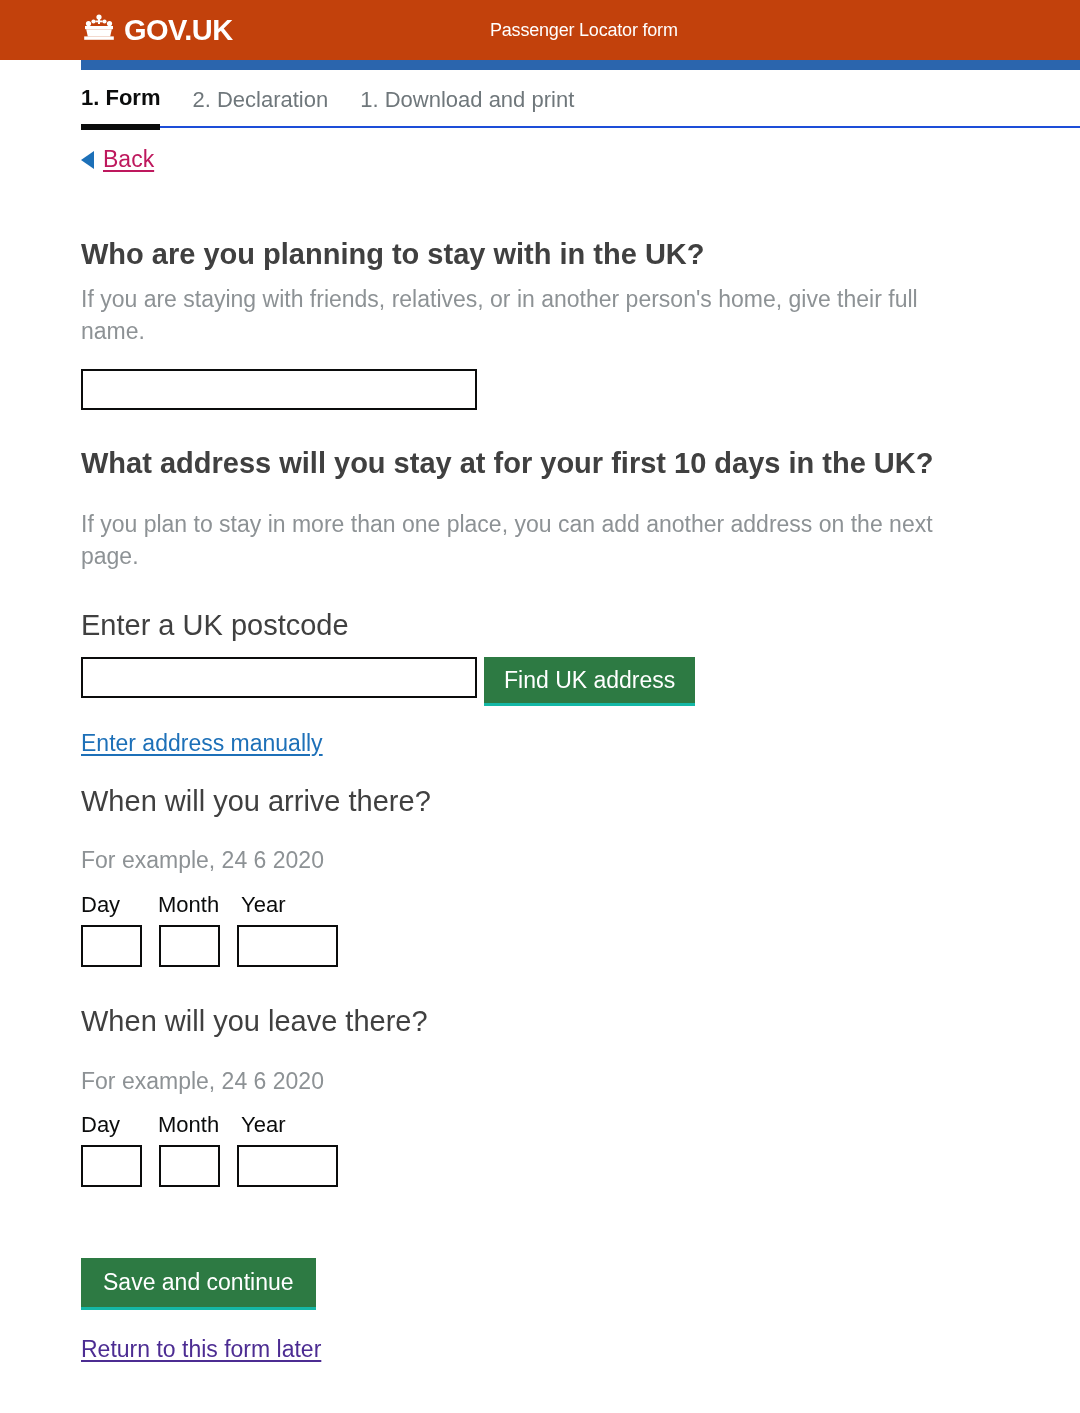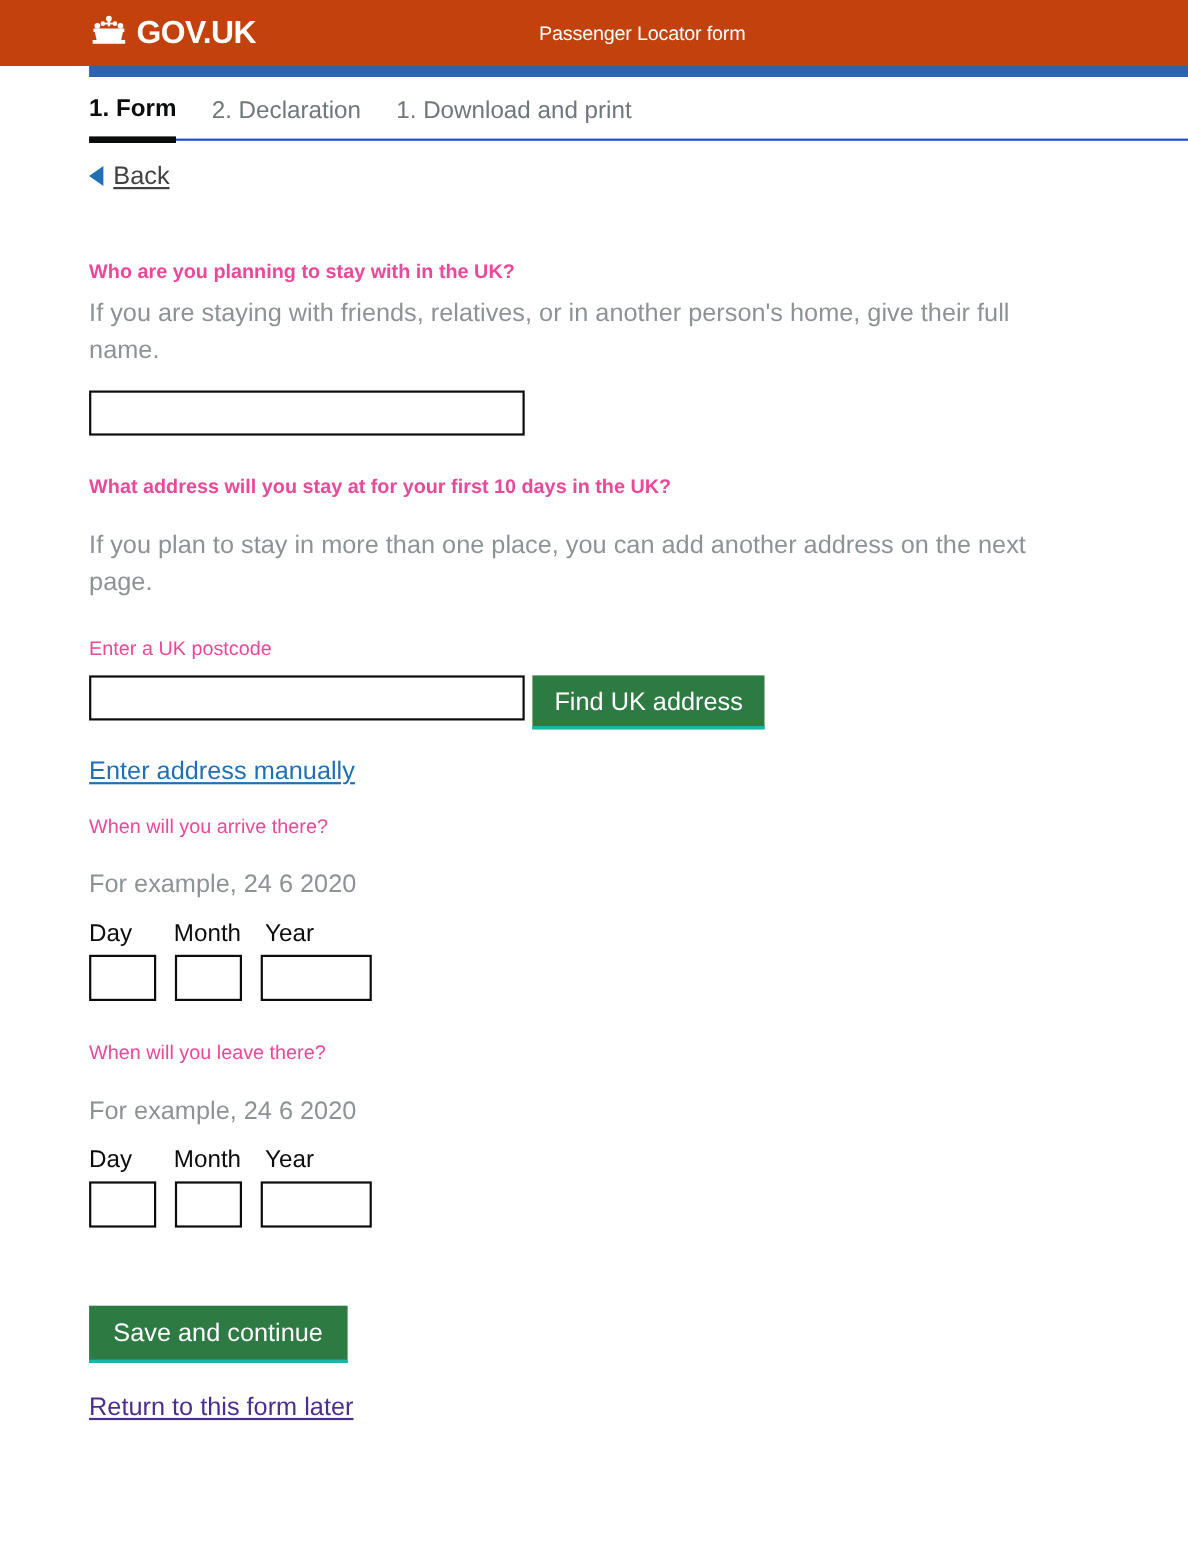--- a/index.html
+++ b/index.html
@@ -90,39 +90,39 @@
     margin-bottom: 6px;
   }
   .back-arrow {
     width: 0; height: 0;
     border-top: 9px solid transparent;
     border-bottom: 9px solid transparent;
     border-right: 13px solid #1d70b8;
     display: block;
   }
   .back-text {
-    color: #404040;
+    color: #be185d;
     font-size: 23px;
     text-decoration: underline;
     text-underline-offset: 3px;
   }
 
   h1.page-title {
     font-size: 45px;
     font-weight: bold;
     color: #0b0c0c;
     margin: 26px 0 0 0;
     letter-spacing: -0.6px;
     line-height: 1.1;
   }
 
   .q-label {
-    font-size: 18px;
+    font-size: 29px;
     font-weight: bold;
-    color: #ec4899;
+    color: #404040;
     margin: 0;
     line-height: 1.3;
   }
 
   .hint {
     font-size: 23px;
     color: #8d9295;
     line-height: 1.42;
     margin: 9px 0 0 0;
     max-width: 860px;

